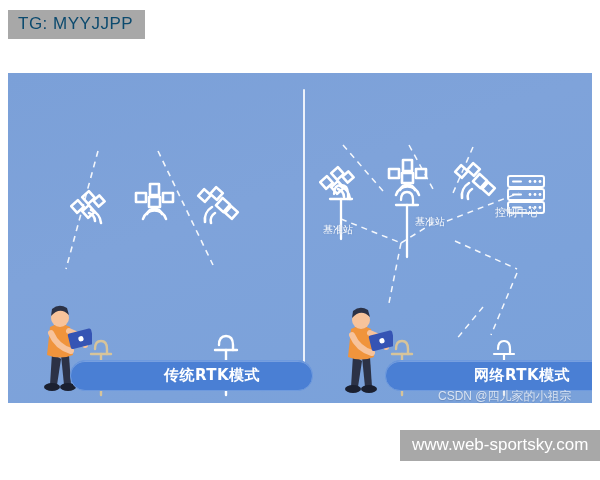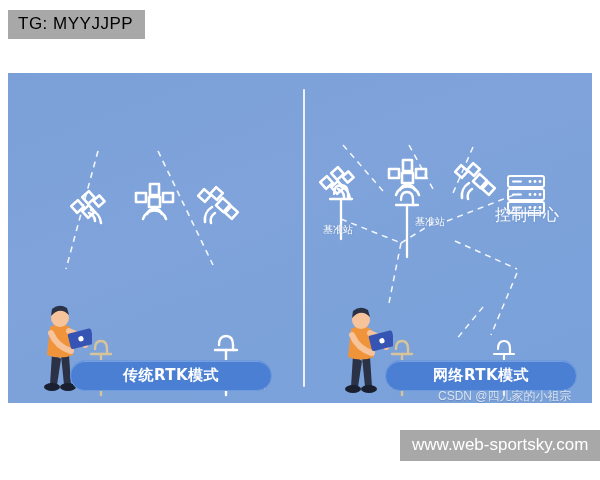--- a/index.html
+++ b/index.html
@@ -8,21 +8,21 @@
     width:600px;height:480px;
     background:#ffffff;
     font-family:"Liberation Sans","DejaVu Sans",sans-serif;
     overflow:hidden;
     position:relative;
   }
   
   .tag-chip{
     position:absolute;left:8px;top:10px;
     background:#a8a8a8;
-    color:#000000;
+    color:#0c4a6e;
     font-size:17px;
     letter-spacing:0.5px;
     padding:5px 12px 7px 10px;
     line-height:1;
     white-space:nowrap;
   }
   
   .panel{
     position:absolute;
     left:8px;top:73px;
@@ -63,36 +63,37 @@
   
   .lbl{
     position:absolute;
     color:#ffffff;
     font-size:10px;
     line-height:1;
     white-space:nowrap;
     font-family:"DejaVu Sans","Liberation Sans",sans-serif;
     text-shadow:0 0 2px rgba(90,125,180,.55);
   }
-  .lbl.big{font-size:16px;}
+  .lbl.big{font-size:11px;}
 
   
   .pill{
     position:absolute;
     height:29px;
     border-radius:15px;
     background:#4a7fd4;
     border:1px solid #6e9ade;
     box-shadow:inset 0 1px 0 rgba(255,255,255,.25);
     color:#ffffff;
     font-size:15px;
     font-weight:bold;
     display:flex;align-items:center;justify-content:center;
     letter-spacing:.5px;
     font-family:"DejaVu Sans","Liberation Sans",sans-serif;
+    padding-left:41px;
   }
   .pill.left-pill{left:62px;bottom:12px;width:200px;}
   .pill.right-pill{left:378px;bottom:12px;width:190px;}
 
   
   .csdn-wm{
     position:absolute;
     left:438px;top:388px;
     color:rgba(255,255,255,.72);
     font-size:12px;

